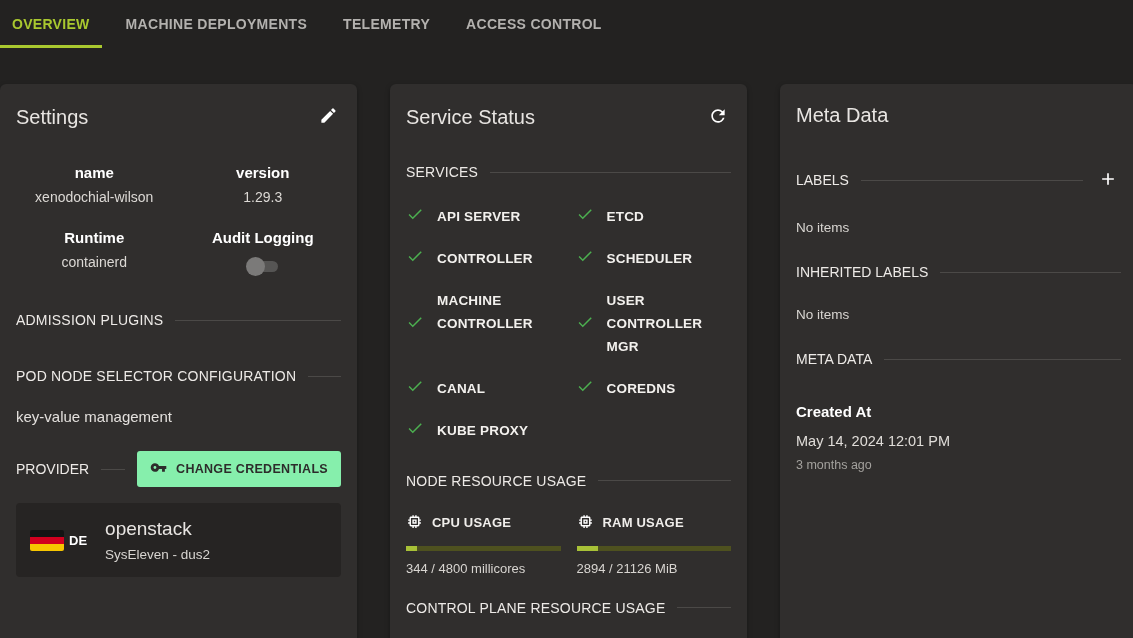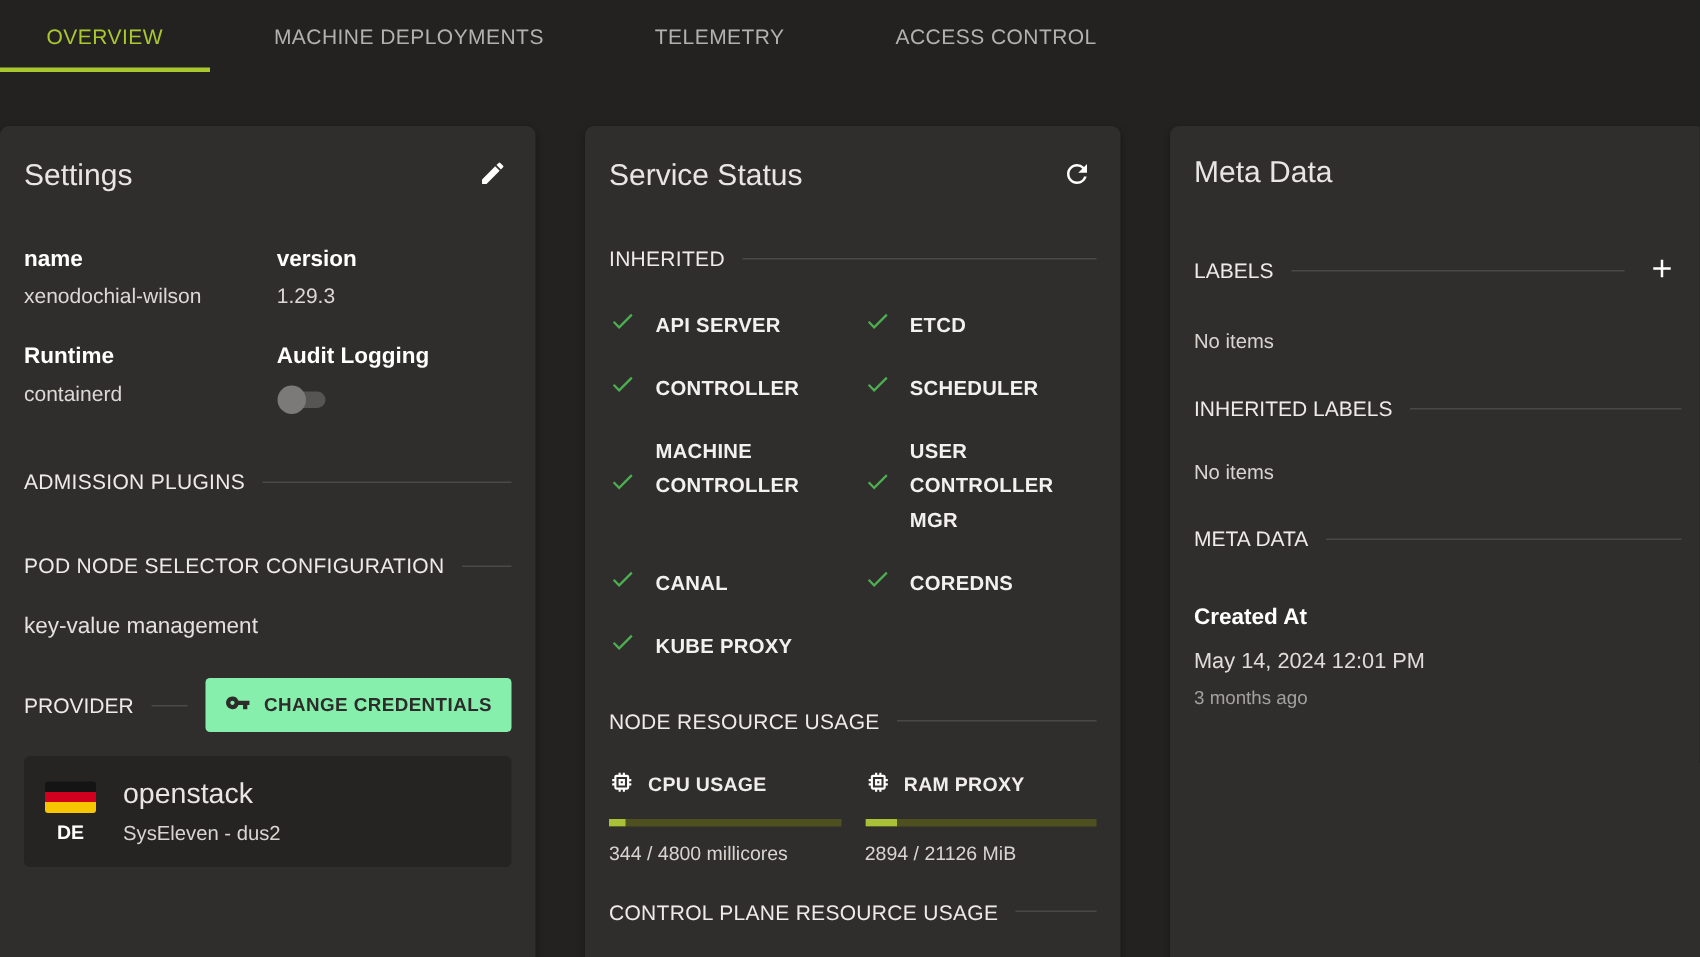--- a/index.html
+++ b/index.html
@@ -6,22 +6,22 @@
   html, body { margin:0; padding:0; }
   body {
     width:1133px; height:638px; overflow:hidden;
     background:#232221;
     font-family:"Liberation Sans", sans-serif;
     color:#e6e3e0;
   }
   
   .tabbar { display:flex; height:48px; align-items:stretch; }
   .tab {
-    display:flex; align-items:center; padding:0 31px; margin-right:12px;
-    font-size:14px; font-weight:400; letter-spacing:.3px;
+    display:flex; align-items:center; padding:0 12px; margin-right:12px;
+    font-size:14px; font-weight:700; letter-spacing:.3px;
     color:#b3b1ae; position:relative; cursor:pointer; white-space:nowrap;
   }
   .tab.active { color:#a9c82f; }
   .tab.active::after {
     content:""; position:absolute; left:0; right:0; bottom:0;
     height:3px; background:#a9c82f;
   }
   
   .cards { display:flex; gap:33px; margin-top:36px; align-items:flex-start; }
   .card {
@@ -34,21 +34,21 @@
     width:26px; height:26px; border:none; background:transparent; padding:0;
     display:flex; align-items:center; justify-content:center; cursor:pointer;
   }
   .icon-btn svg { fill:#ffffff; }
   .section-head {
     display:flex; align-items:center; gap:12px;
     font-size:14px; color:#edeae7; letter-spacing:.2px; white-space:nowrap;
   }
   .section-head .rule { flex:1; height:1px; background:#4b4947; min-width:20px; }
   
-  .grid2 { display:grid; grid-template-columns:1fr 1fr; column-gap:12px; row-gap:24px; }
+  .grid2 { display:grid; grid-template-columns:1fr 1fr; column-gap:12px; row-gap:24px;text-align:center; }
   .fld-label { font-size:15px; font-weight:700; color:#ffffff; margin-bottom:8px; }
   .fld-value { font-size:14px; color:#dcd9d5; }
   .toggle {
     position:relative; width:34px; height:20px; cursor:pointer; display:inline-block; margin-top:2px;
   }
   .toggle .track { position:absolute; left:2px; top:5px; width:30px; height:11px; border-radius:6px; background:#565554; }
   .toggle .thumb { position:absolute; left:0; top:1px; width:19px; height:19px; border-radius:50%; background:#7b7a79; }
   .sec-admission { margin:32px 0 40px; }
   .sec-pns { margin-bottom:24px; }
   .pns-value { font-size:15px; color:#e3e0dd; margin-bottom:26px; }
@@ -58,21 +58,21 @@
   .btn-light {
     display:flex; align-items:center; gap:9px; border:none; cursor:pointer;
     background:#86efac; color:#2d2c2b; font-weight:700; font-size:12.5px; letter-spacing:.3px;
     padding:8px 13px; border-radius:3px; font-family:"Liberation Sans", sans-serif; white-space:nowrap;
   }
   .btn-light svg { fill:#2d2c2b; }
   .provider-box {
     background:#262423; border-radius:4px; padding:15px 14px;
     display:flex; gap:18px; align-items:center;
   }
-  .flag-wrap { display:flex; flex-direction:column; align-items:center; gap:5px; }
+  .flag-wrap { display:flex; flex-direction:row; align-items:center; gap:5px; }
   .flag-de {
     width:34px; height:21px; border-radius:2px;
     background:linear-gradient(to bottom, #141414 0 33.3%, #d1001f 33.3% 66.6%, #f7c600 66.6% 100%);
   }
   .flag-cc { font-size:13px; font-weight:700; color:#ffffff; }
   .prov-name { font-size:19px; color:#e8e5e2; }
   .prov-dc { font-size:13.5px; color:#d8d5d1; margin-top:7px; }
   
   .svc-grid { display:grid; grid-template-columns:1fr 1fr; column-gap:14px; row-gap:19px; margin:26px 0 30px; }
   .service { display:flex; align-items:flex-start; gap:13px; }
@@ -183,21 +183,21 @@
       <button class="icon-btn">
         <span>
           <svg width="20" height="20" viewBox="0 0 24 24">
               <path d="M17.65 6.35A7.958 7.958 0 0 0 12 4c-4.42 0-7.99 3.58-7.99 8s3.57 8 7.99 8c3.73 0 6.84-2.55 7.73-6h-2.08a5.99 5.99 0 0 1-5.65 4c-3.31 0-6-2.69-6-6s2.69-6 6-6c1.66 0 3.14.69 4.22 1.78L13 11h7V4l-2.35 2.35z"></path>
             </svg>
         </span>
       </button>
     </div>
 
     <div class="section-head">
-      <span>INHERITED</span>
+      <span>SERVICES</span>
       <span class="rule"></span>
     </div>
 
     <div class="svc-grid">
       <div class="service">
         <span class="check"><svg width="18" height="18" viewBox="0 0 24 24" fill="#4caf50">
               <path d="M9 16.17 4.83 12l-1.42 1.41L9 19 21 7l-1.41-1.41z"></path>
             </svg></span>
         <span class="svc-label">API SERVER</span>
       </div>
@@ -271,21 +271,21 @@
         </div>
         <div class="usage-text">344 / 4800 millicores</div>
       </div>
       <div>
         <div class="usage-head">
           <span>
             <svg width="17" height="17" viewBox="0 0 24 24">
                 <path d="M15 9H9v6h6V9zm-2 4h-2v-2h2v2zm8-2V9h-2V7c0-1.1-.9-2-2-2h-2V3h-2v2h-2V3H9v2H7c-1.1 0-2 .9-2 2v2H3v2h2v2H3v2h2v2c0 1.1.9 2 2 2h2v2h2v-2h2v2h2v-2h2c1.1 0 2-.9 2-2v-2h2v-2h-2v-2h2zm-4 6H7V7h10v10z"></path>
               </svg>
           </span>
-          <span>RAM PROXY</span>
+          <span>RAM USAGE</span>
         </div>
         <div class="bar">
           <div class="fill" style="width: 13.7%;"></div>
         </div>
         <div class="usage-text">2894 / 21126 MiB</div>
       </div>
     </div>
 
     <div class="section-head" style="margin-top:24px">
       <span>CONTROL PLANE RESOURCE USAGE</span>

